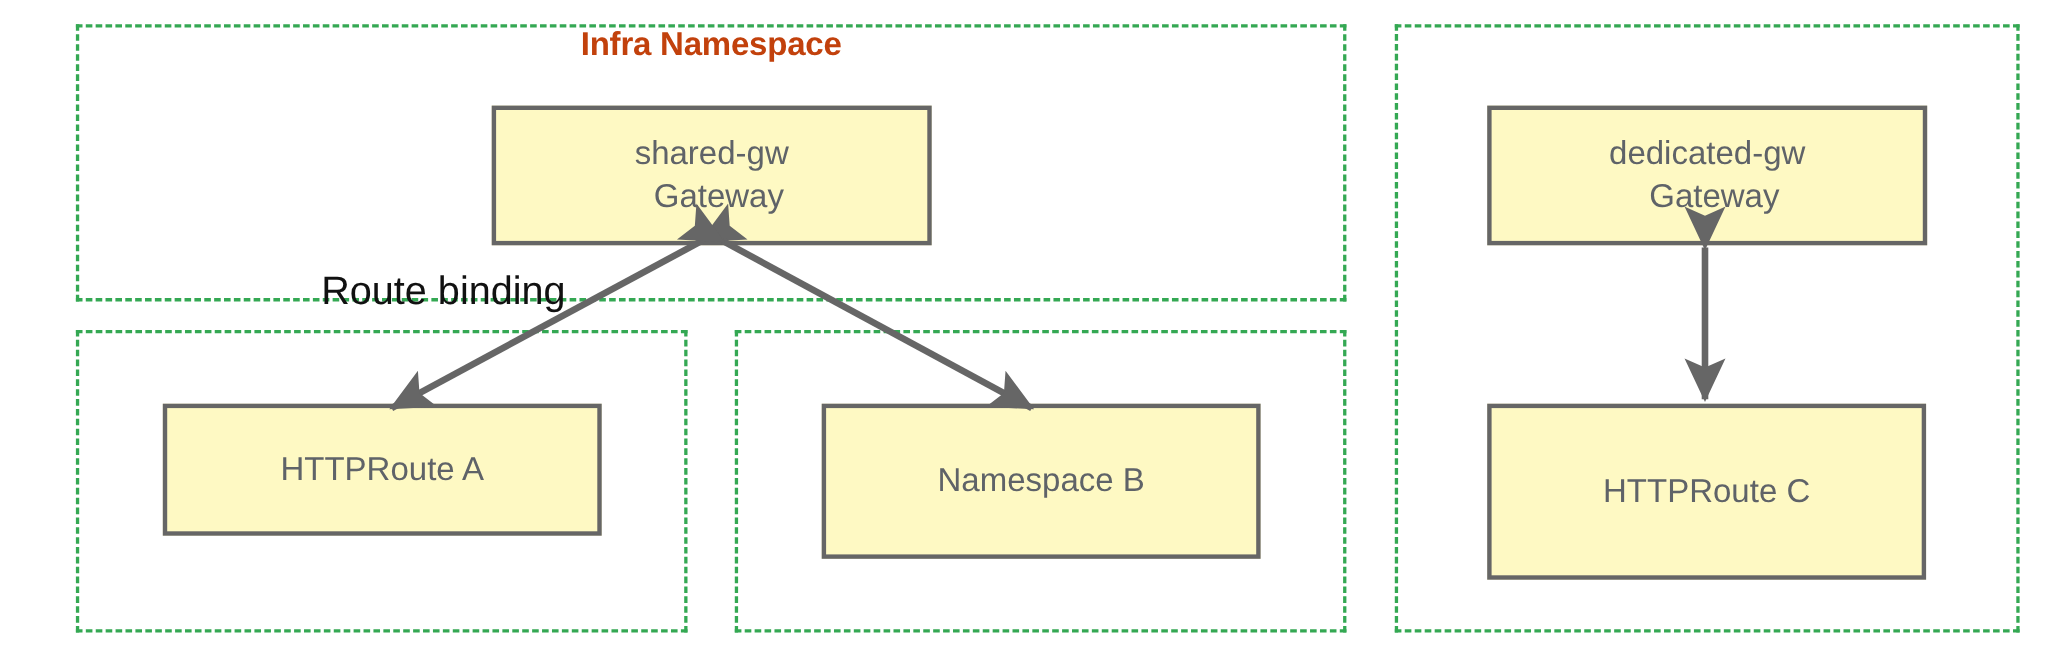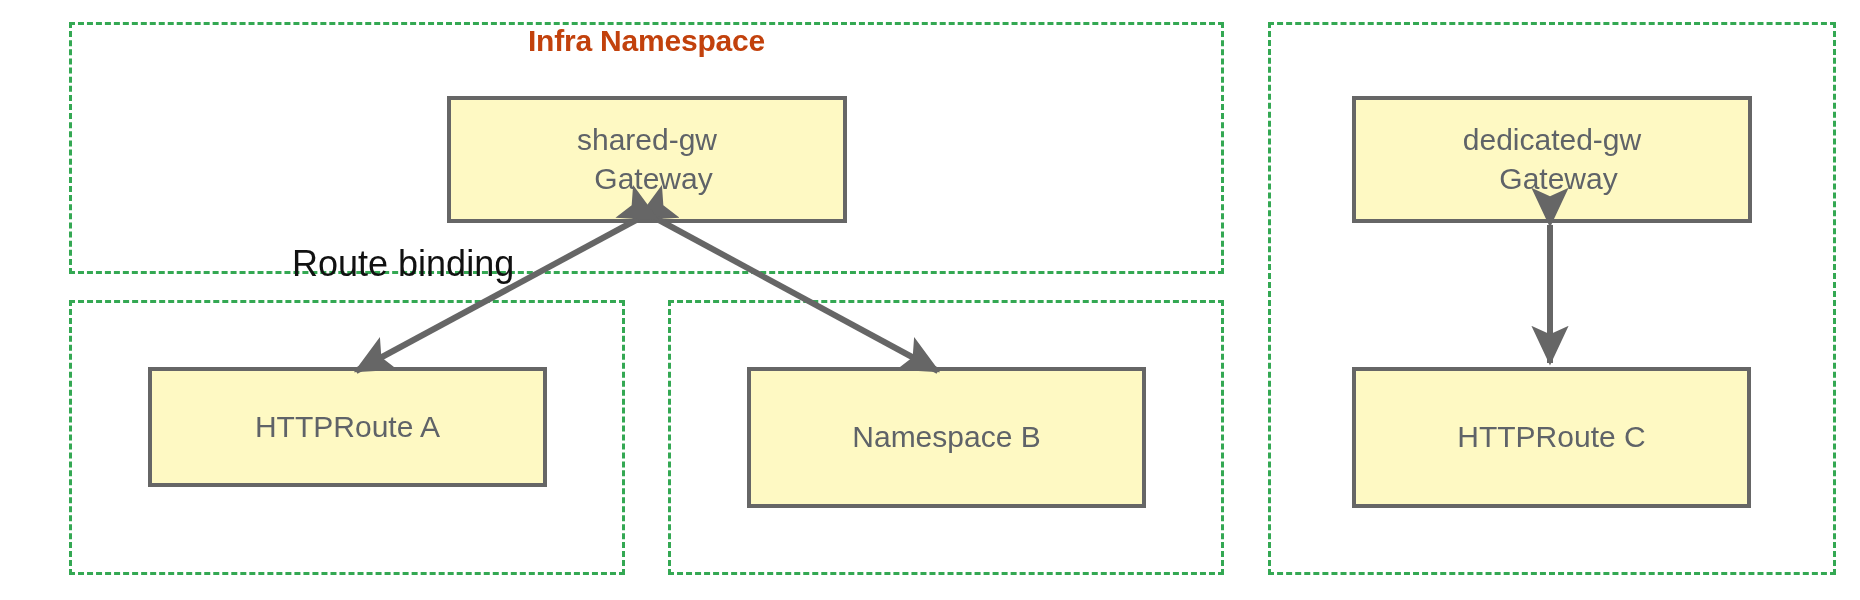--- a/index.html
+++ b/index.html
@@ -98,21 +98,21 @@
   </div>
 
   <div class="node-box" style="left:148px; top:367px; width:399px; height:120px;">
     <span>HTTPRoute A</span>
   </div>
 
   <div class="node-box" style="left:747px; top:367px; width:399px; height:141px;">
     <span>Namespace B</span>
   </div>
 
-  <div class="node-box" style="left:1352px; top:367px; width:399px; height:141px;">
+  <div class="node-box" style="left:1352px; top:367px; width:399px; height:160px;">
     <span>HTTPRoute C</span>
   </div>
 
   <div class="edge-label" style="left:292px; top:243px;">Route binding</div>
 
   <svg class="arrows" viewBox="0 0 1860 600">
     <defs>
       <marker id="ah" markerWidth="7" markerHeight="7" refX="6.2" refY="3.5" orient="auto" markerUnits="strokeWidth">
         <path d="M0,0.4 L6.6,3.5 L0,6.6 L1.4,3.5 Z" fill="#666666"></path>
       </marker>

